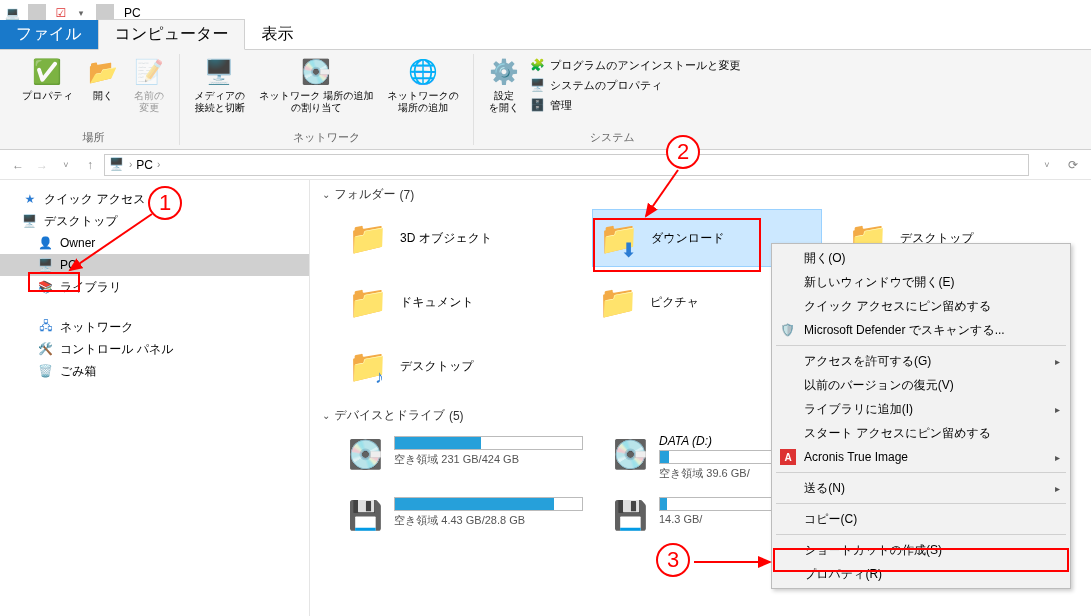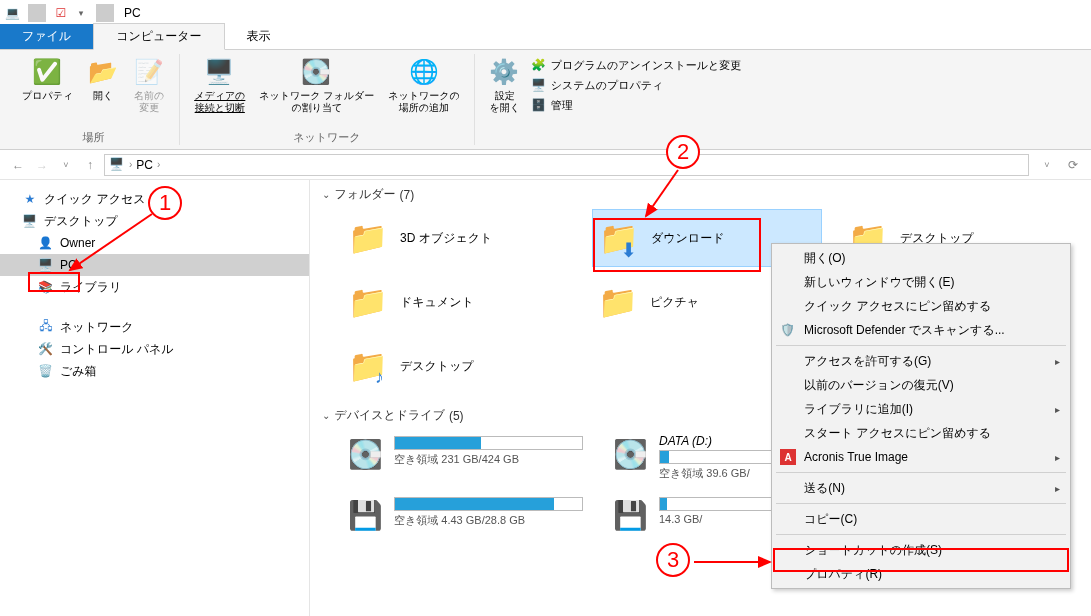--- a/index.html
+++ b/index.html
@@ -7,21 +7,21 @@
 
 
 .titlebar { height: 26px; display: flex; align-items: center; padding-left: 4px; background: #fff; }
 .titlebar .qat { display: flex; align-items: center; gap: 2px; }
 .titlebar .qat span { width: 18px; height: 18px; display: inline-flex; align-items: center; justify-content: center; }
 .titlebar .sep { width: 1px; height: 16px; background: #ccc; margin: 0 4px; }
 .titlebar .title { margin-left: 6px; font-size: 12px; }
 
 
 .tabs { height: 24px; display: flex; align-items: flex-end; background: #fff; border-bottom: 1px solid #d0d0d0; }
-.tab { padding: 4px 22px; font-size: 12px; cursor: pointer; }
+.tab { padding: 4px 16px; font-size: 16px; cursor: pointer; }
 .tab.file { background: #1979ca; color: #fff; }
 .tab.active { background: #f5f5f5; border: 1px solid #d0d0d0; border-bottom: 1px solid #f5f5f5; margin-bottom: -1px; }
 
 
 .ribbon { height: 100px; background: #f5f5f5; border-bottom: 1px solid #d0d0d0; display: flex; padding: 4px 8px; gap: 0; }
 .ribbon-group { display: flex; flex-direction: column; justify-content: space-between; padding: 0 8px; border-right: 1px solid #e0e0e0; }
 .ribbon-group:last-child { border-right: none; }
 .ribbon-buttons { display: flex; gap: 2px; flex: 1; align-items: flex-start; }
 .ribbon-btn { display: flex; flex-direction: column; align-items: center; padding: 2px 6px; min-width: 44px; cursor: pointer; }
 .ribbon-btn .icon { width: 32px; height: 32px; display: flex; align-items: center; justify-content: center; font-size: 24px; }
@@ -125,26 +125,26 @@
 変更</div>
       </div>
     </div>
     <div class="ribbon-group-label">場所</div>
   </div>
 
   <div class="ribbon-group">
     <div class="ribbon-buttons">
       <div class="ribbon-btn">
         <div class="icon">🖥️</div>
-        <div class="label" style="white-space:pre;text-decoration:underline;">メディアの
+        <div class="label" style="white-space:pre;">メディアの
 接続と切断</div>
       </div>
       <div class="ribbon-btn">
         <div class="icon">💽</div>
-        <div class="label" style="white-space:pre;">ネットワーク フォルダー
+        <div class="label" style="white-space:pre;">ネットワーク 場所の追加
 の割り当て</div>
       </div>
       <div class="ribbon-btn">
         <div class="icon ic-folder">🌐</div>
         <div class="label" style="white-space:pre;">ネットワークの
 場所の追加</div>
       </div>
     </div>
     <div class="ribbon-group-label">ネットワーク</div>
   </div>
@@ -164,20 +164,21 @@
         <div class="ribbon-small">
           <span class="icon">🖥️</span>
           <span>システムのプロパティ</span>
         </div>
         <div class="ribbon-small">
           <span class="icon">🗄️</span>
           <span>管理</span>
         </div>
       </div>
     </div>
+    <div class="ribbon-group-label">システム</div>
   </div>
 </div>
 
 <div class="addrbar">
   <span class="navbtn">←</span>
   <span class="navbtn" style="opacity:.4;">→</span>
   <span class="navbtn" style="font-size:9px;">˅</span>
   <span class="navbtn">↑</span>
   <div class="addressbox">
     <span class="icon ic-monitor">🖥️</span>

